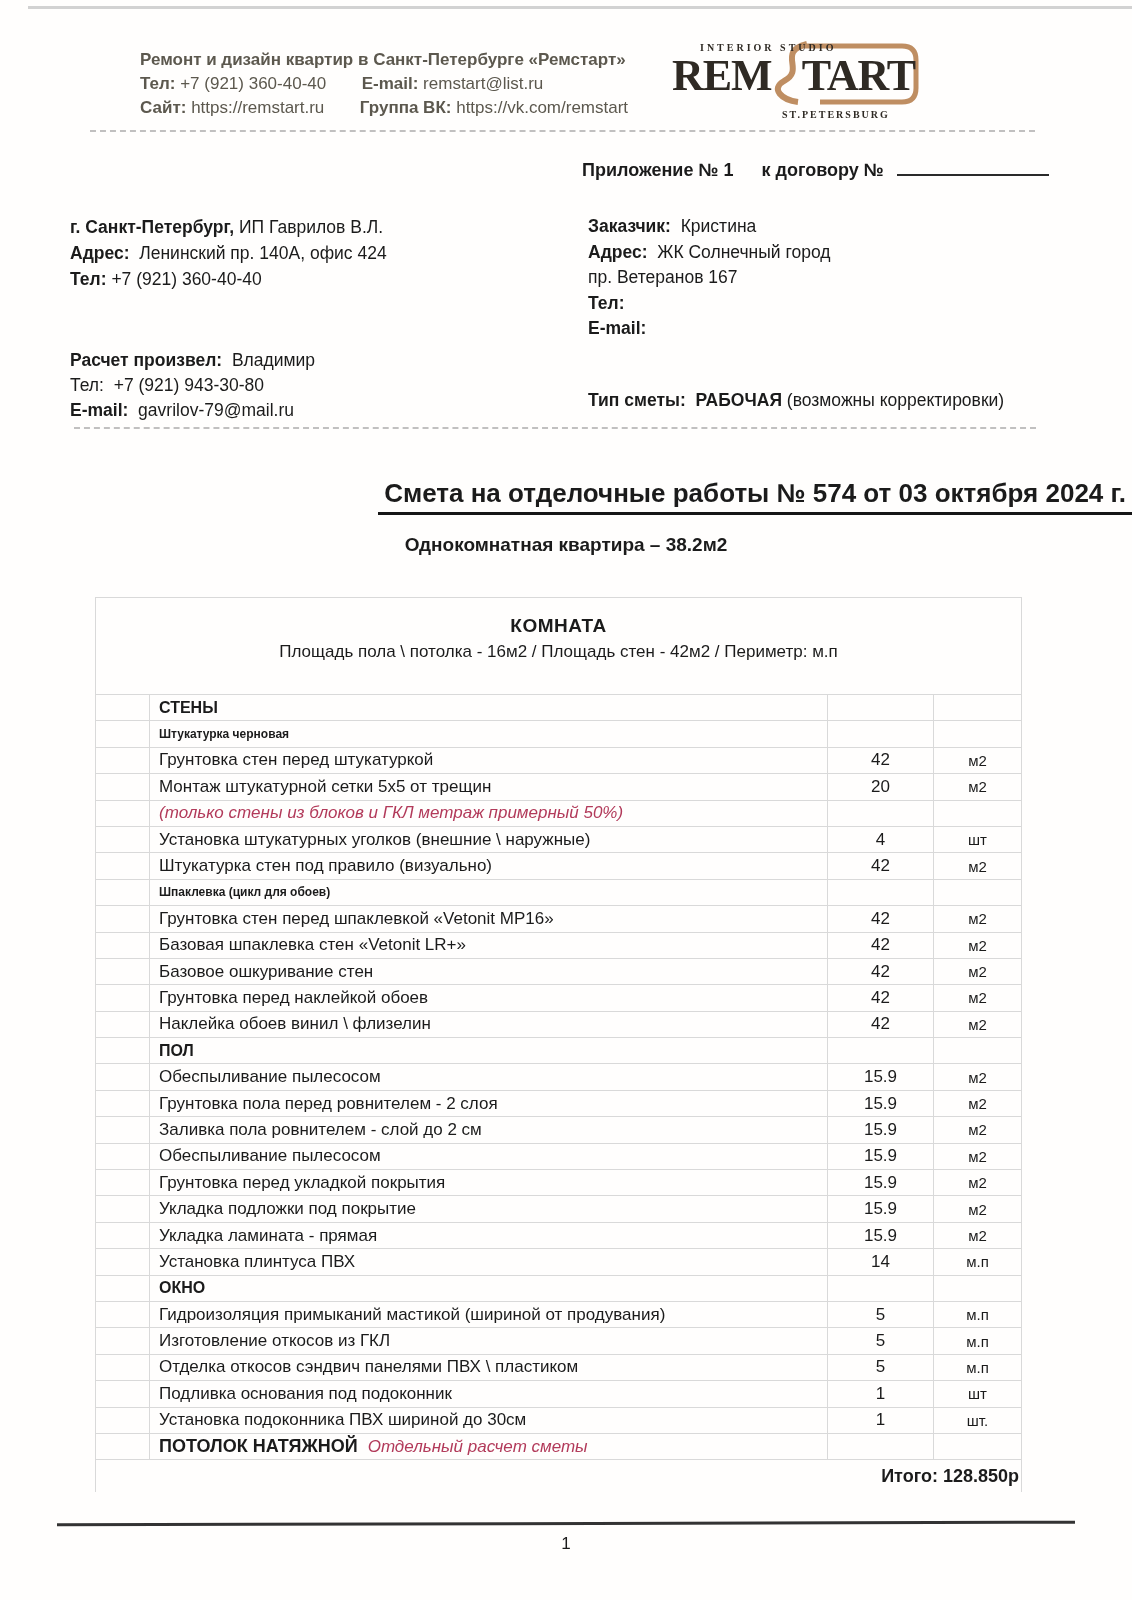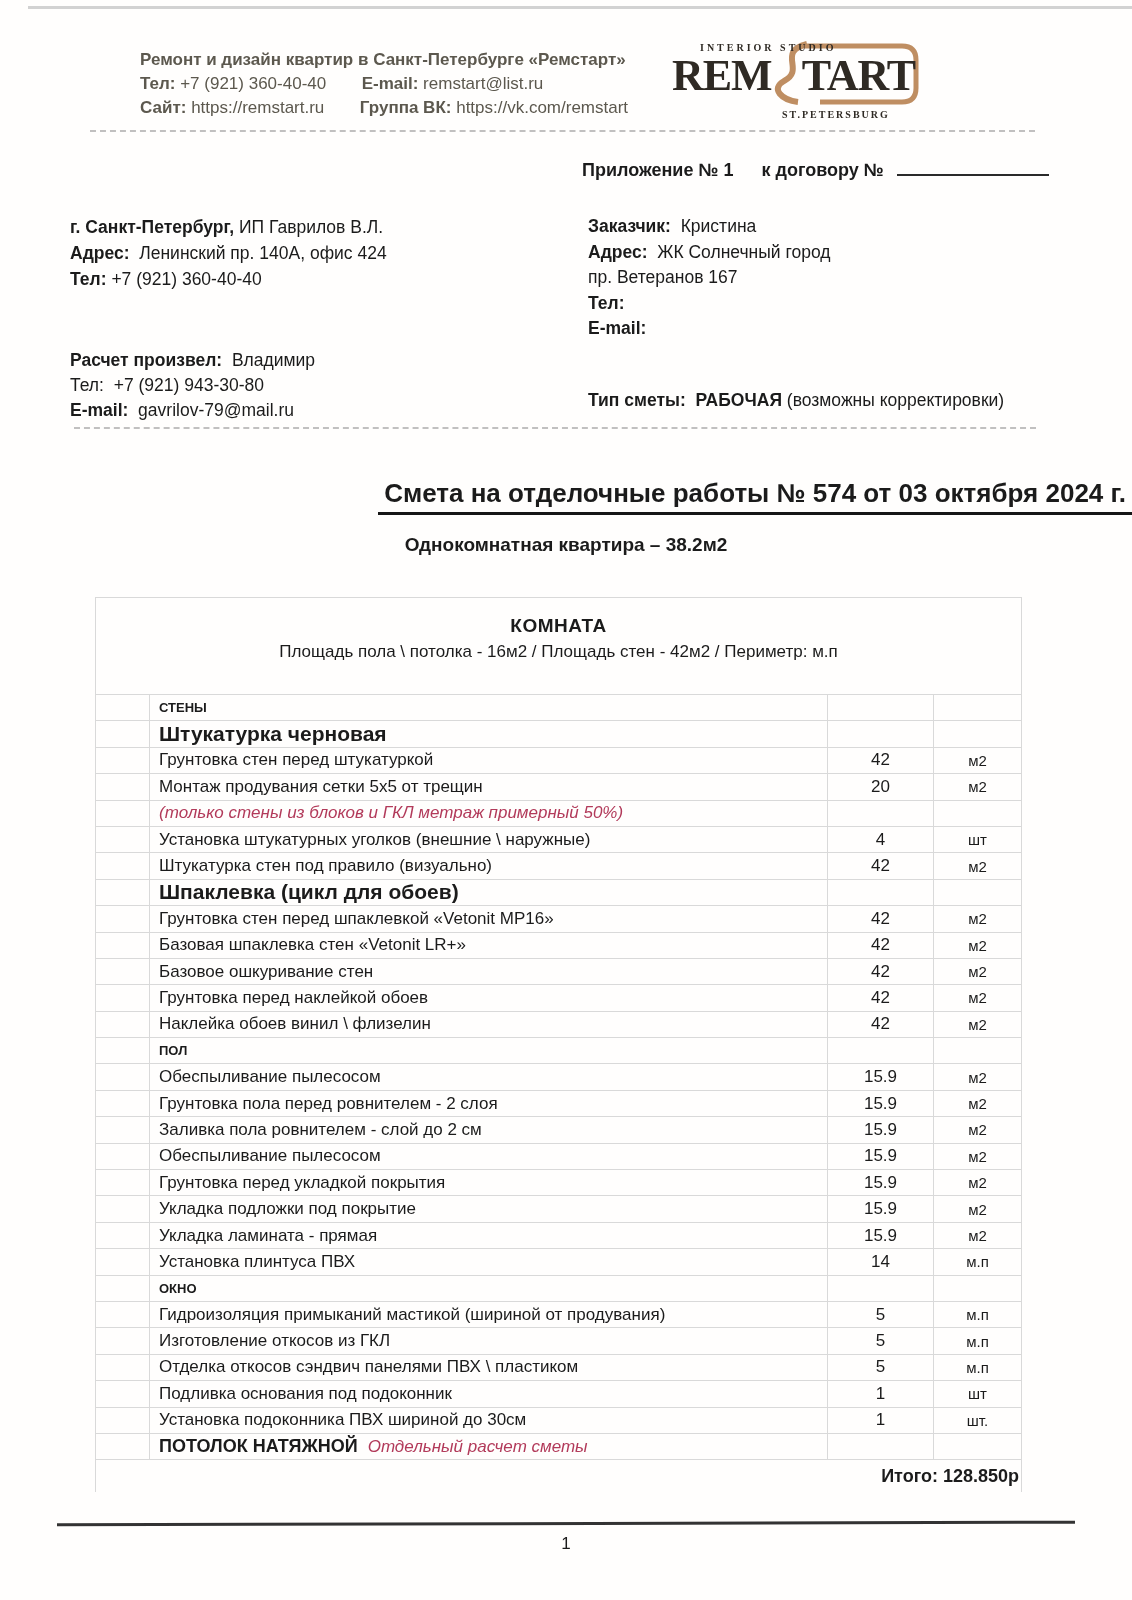--- a/index.html
+++ b/index.html
@@ -56,22 +56,22 @@
   .estimate-table{position:absolute;top:597px;left:95px;width:927px;border:1px solid var(--line);border-bottom:none;}
   .t-header{height:97px;border-bottom:1px solid var(--line);text-align:center;padding-top:17px;}
   .t-header-title{font-size:19px;font-weight:bold;letter-spacing:.5px;}
   .t-header-sub{font-size:17px;margin-top:5px;}
   .t-row{display:grid;grid-template-columns:54px 1fr 106px 88px;height:26.4px;border-bottom:1px solid var(--line);align-items:center;}
   .c{height:100%;display:flex;align-items:center;overflow:hidden;white-space:nowrap;}
   .c0{border-right:1px solid var(--line);}
   .c1{padding-left:9px;font-size:17px;}
   .c2{border-left:1px solid var(--line);justify-content:center;font-size:17px;}
   .c3{border-left:1px solid var(--line);justify-content:center;font-size:15px;}
-  .t-row.section .c1{font-weight:bold;font-size:13px;}
-  .t-row.subsection .c1{font-weight:bold;font-size:21px;}
+  .t-row.section .c1{font-weight:bold;font-size:16px;}
+  .t-row.subsection .c1{font-weight:bold;font-size:12px;}
   .t-row.note .c1{color:var(--note);font-style:italic;}
   .t-row.mixed .sec-label{font-weight:bold;font-size:18px;}
   .t-row.mixed .note-text{color:var(--note);font-style:italic;font-size:17px;margin-left:10px;}
   .t-total{height:32px;display:flex;align-items:center;justify-content:flex-end;font-size:18px;font-weight:bold;padding-right:2px;}
 
   
   .footer-line{position:absolute;top:1522px;left:57px;width:1018px;height:2.5px;background:#333;transform:rotate(-0.15deg);}
   .page-num{position:absolute;top:1534px;left:0;right:0;text-align:center;font-size:17px;}
 </style>
 </head>
@@ -170,21 +170,21 @@
           <div class="c c3"></div>
         </div>
         <div class="t-row item">
           <div class="c c0"></div>
           <div class="c c1">Грунтовка стен перед штукатуркой</div>
           <div class="c c2">42</div>
           <div class="c c3">м2</div>
         </div>
         <div class="t-row item">
           <div class="c c0"></div>
-          <div class="c c1">Монтаж продувания сетки 5х5 от трещин</div>
+          <div class="c c1">Монтаж штукатурной сетки 5х5 от трещин</div>
           <div class="c c2">20</div>
           <div class="c c3">м2</div>
         </div>
         <div class="t-row note">
           <div class="c c0"></div>
           <div class="c c1">(только стены из блоков и ГКЛ метраж примерный 50%)</div>
           <div class="c c2"></div>
           <div class="c c3"></div>
         </div>
         <div class="t-row item">

